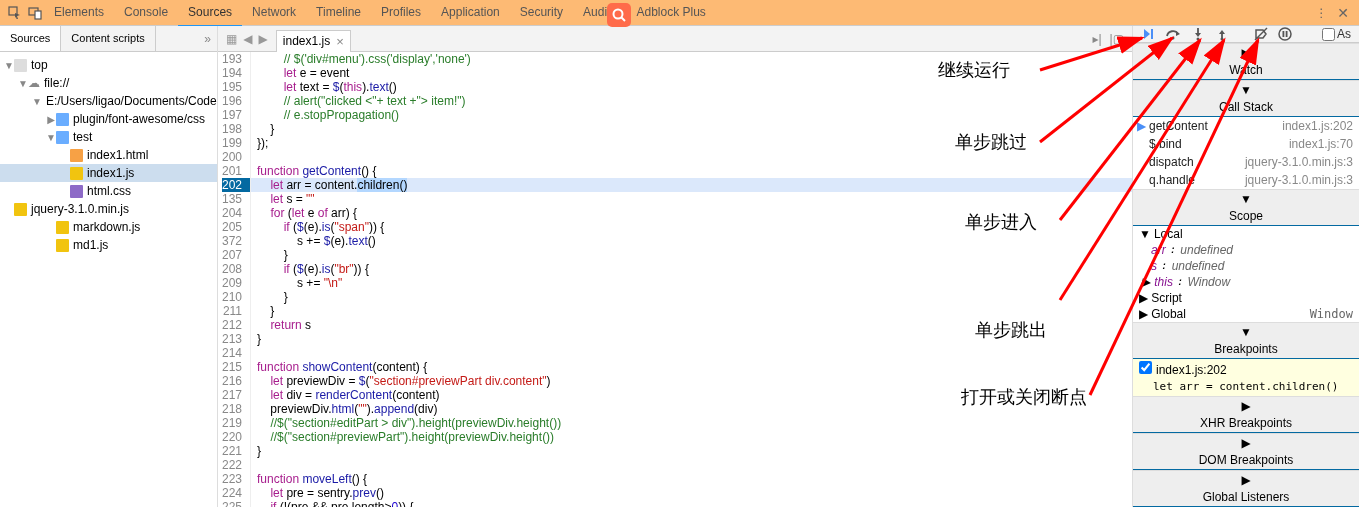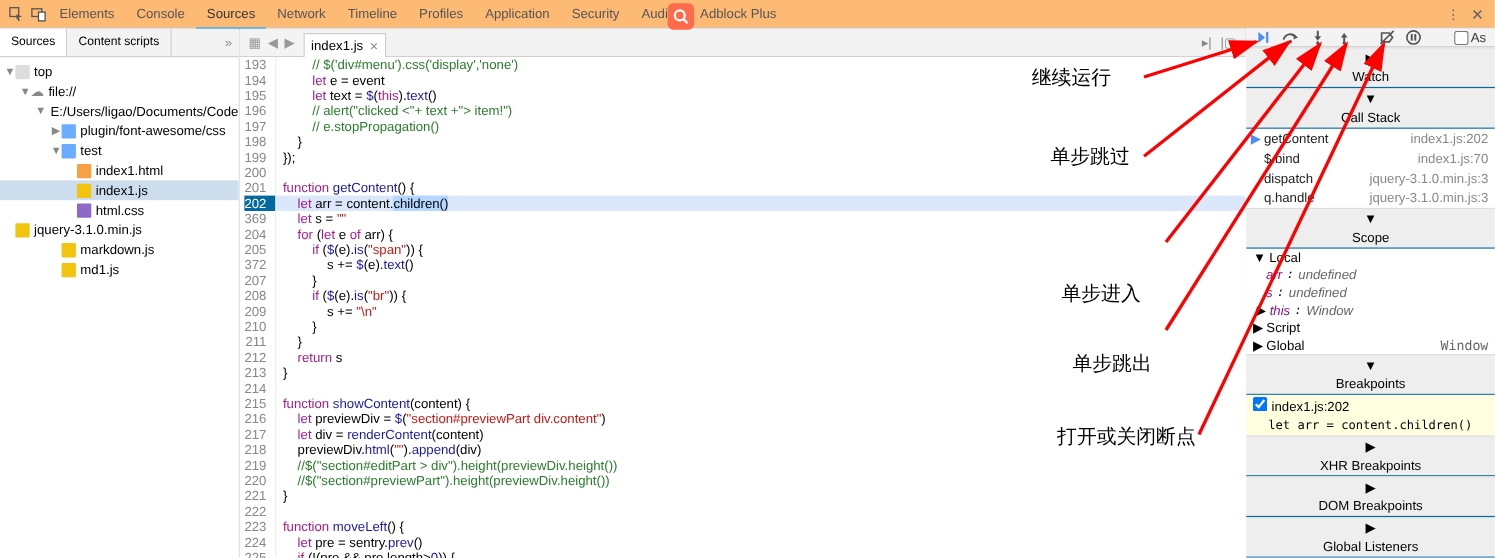--- a/index.html
+++ b/index.html
@@ -191,21 +191,21 @@
           <div>193</div>
           <div>194</div>
           <div>195</div>
           <div>196</div>
           <div>197</div>
           <div>198</div>
           <div>199</div>
           <div>200</div>
           <div>201</div>
           <div class="bp">202</div>
-          <div>369</div>
+          <div>135</div>
           <div>204</div>
           <div>205</div>
           <div>372</div>
           <div>207</div>
           <div>208</div>
           <div>209</div>
           <div>210</div>
           <div>211</div>
           <div>212</div>
           <div>213</div>
@@ -369,15 +369,15 @@
       </marker>
     </defs>
   <line x1="1040" y1="70" x2="1142" y2="38" stroke="#ff0000" stroke-width="3" marker-end="url(#ah)"></line>
   <line x1="1040" y1="142" x2="1172" y2="38" stroke="#ff0000" stroke-width="3" marker-end="url(#ah)"></line>
   <line x1="1060" y1="220" x2="1200" y2="40" stroke="#ff0000" stroke-width="3" marker-end="url(#ah)"></line>
   <line x1="1060" y1="300" x2="1224" y2="40" stroke="#ff0000" stroke-width="3" marker-end="url(#ah)"></line>
   <line x1="1090" y1="395" x2="1258" y2="40" stroke="#ff0000" stroke-width="3" marker-end="url(#ah)"></line>
 </svg>
 <div class="anno anno-label" style="left:938px;top:58px;">继续运行</div>
 <div class="anno anno-label" style="left:955px;top:130px;">单步跳过</div>
-<div class="anno anno-label" style="left:965px;top:210px;margin-top:45px;">单步进入</div>
+<div class="anno anno-label" style="left:965px;top:210px;">单步进入</div>
 <div class="anno anno-label" style="left:975px;top:290px;margin-top:28px;">单步跳出</div>
 <div class="anno anno-label" style="left:961px;top:385px;">打开或关闭断点</div>
 
 </body></html>

